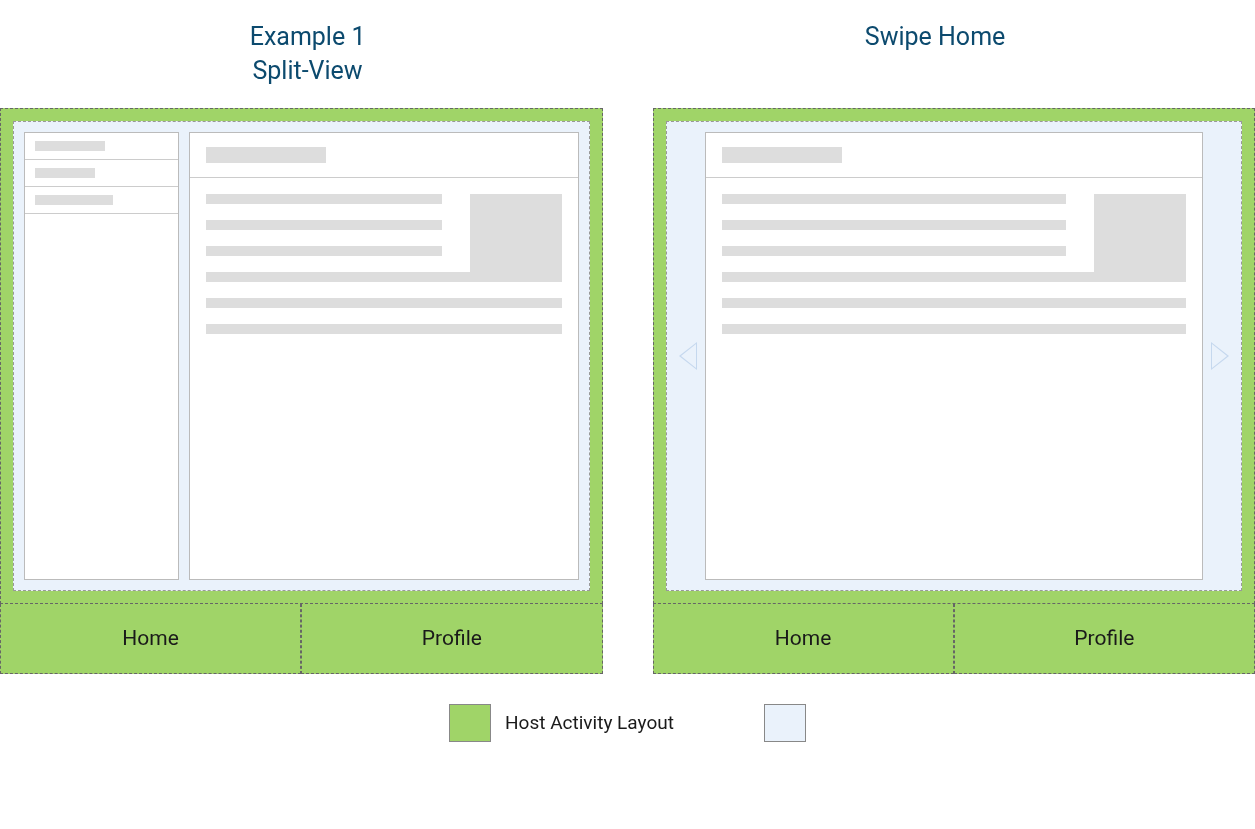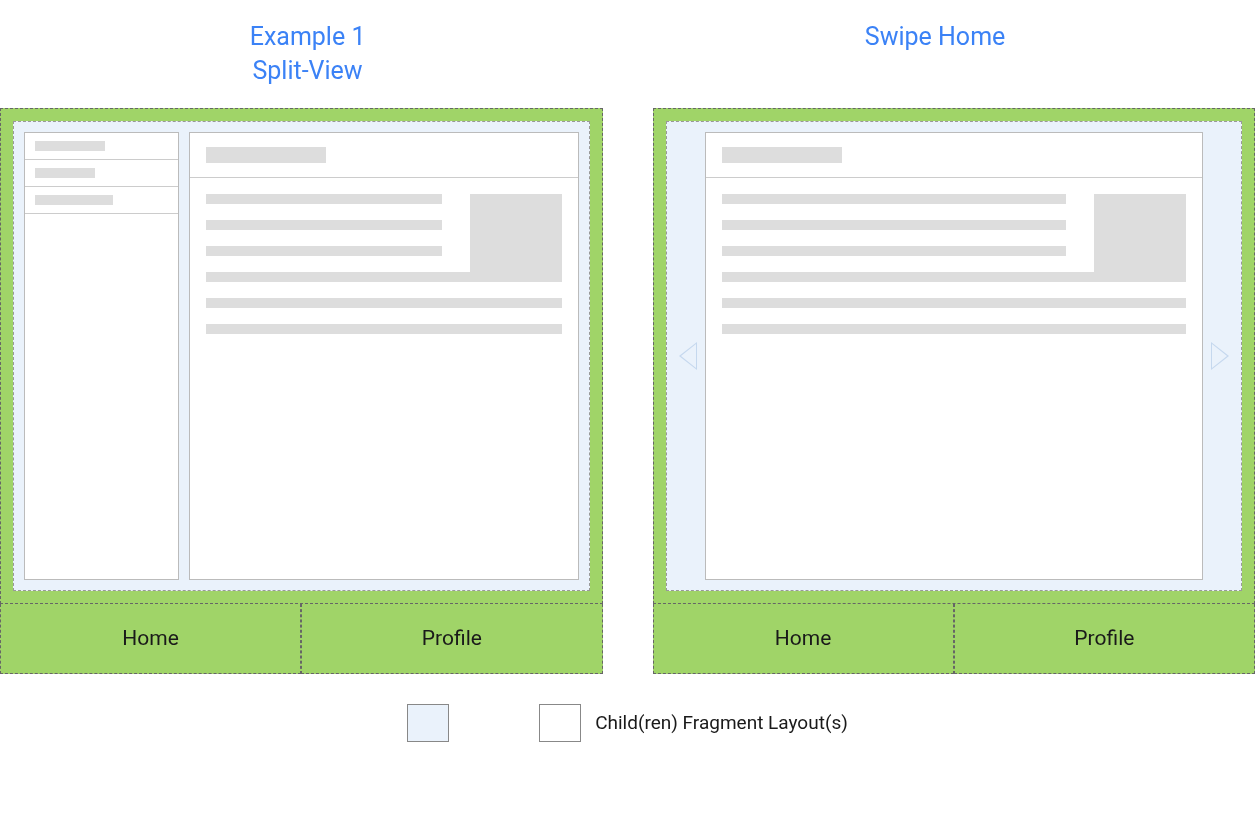--- a/index.html
+++ b/index.html
@@ -10,21 +10,21 @@
       width: 1255px;
     }
     .titles {
       display: flex;
       justify-content: space-around;
       margin-bottom: 20px;
     }
     .title-block {
       text-align: center;
       font-size: 25px;
-      color: #3b82f6;
+      color: #0c4a6e;
       line-height: 1.35;
     }
     .examples-row {
       display: flex;
       gap: 50px;
       padding: 0 0px;
     }
     .example {
       flex: 1;
       display: flex;
@@ -263,19 +263,19 @@
     <div class="bottom-nav">
       <div class="nav-item">Home</div>
       <div class="nav-item">Profile</div>
     </div>
   </div>
 
 </div>
 
 <div class="legend">
   <div class="legend-item">
+    <div class="legend-swatch swatch-green"></div>
+    <span>Host Activity Layout</span>
+  </div>
+  <div class="legend-item">
     <div class="legend-swatch swatch-blue"></div>
   </div>
-  <div class="legend-item">
-    <div class="legend-swatch swatch-white"></div>
-    <span>Child(ren) Fragment Layout(s)</span>
-  </div>
 </div>
 
 </body></html>

